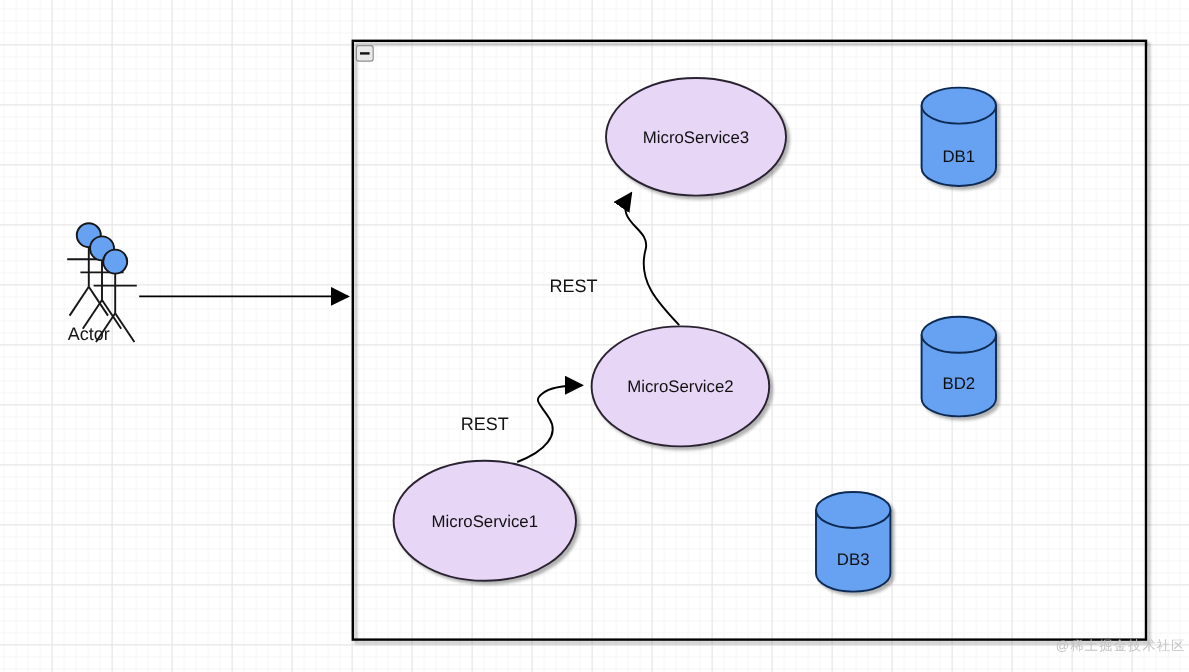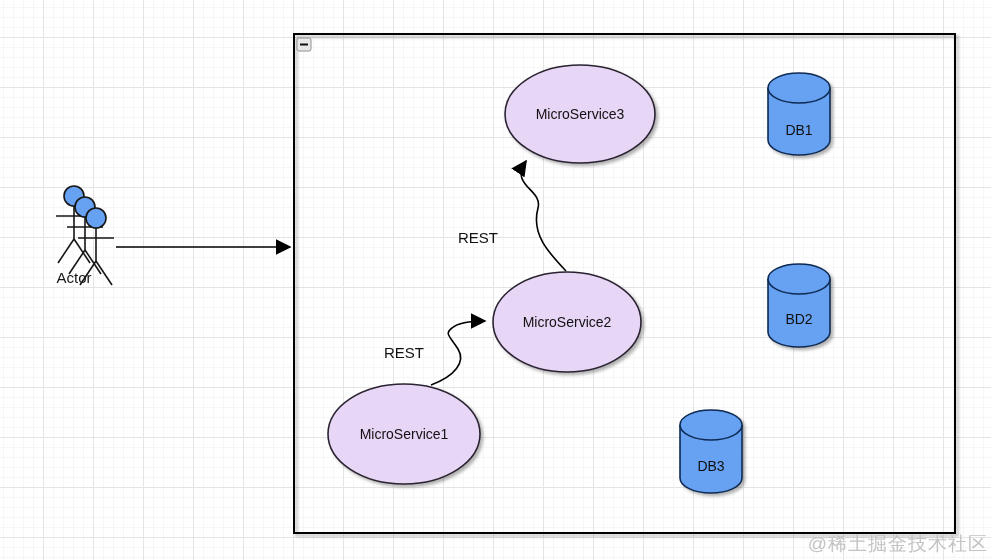--- a/index.html
+++ b/index.html
@@ -22,22 +22,22 @@
   .edge-label{font:15px "Liberation Sans",sans-serif;fill:#111;text-anchor:middle;}
   .actor-label{font:15px "Liberation Sans",sans-serif;fill:#161616;text-anchor:middle;}
   .ellipse-node{stroke:#2a2430;stroke-width:1.6;}
   .cyl{stroke:#0e2a52;stroke-width:1.6;}
   .stick{stroke:#161616;stroke-width:1.6;fill:none;}
   .head{stroke:#161616;stroke-width:1.6;}
   .edge{stroke:#000;stroke-width:1.6;fill:none;}
   .container-rect{fill:none;stroke:#000;stroke-width:2;}
   .collapse-btn-rect{fill:#e9e9e9;stroke:#909090;stroke-width:1;}
   .watermark{
-    position:absolute;right:3px;bottom:3px;
-    font-size:19px;color:#c3c3c3;letter-spacing:1px;
+    position:absolute;right:3px;bottom:14px;
+    font-size:11px;color:#c3c3c3;letter-spacing:1px;
     font-family:"Liberation Sans",sans-serif;
   }
 </style>
 </head>
 <body>
 
 <div class="canvas">
   <svg width="991" height="560" viewBox="0 0 991 560">
     <defs>
       <marker id="arrow" viewBox="0 0 10 10" refX="9" refY="5" markerWidth="10" markerHeight="10" orient="auto">

